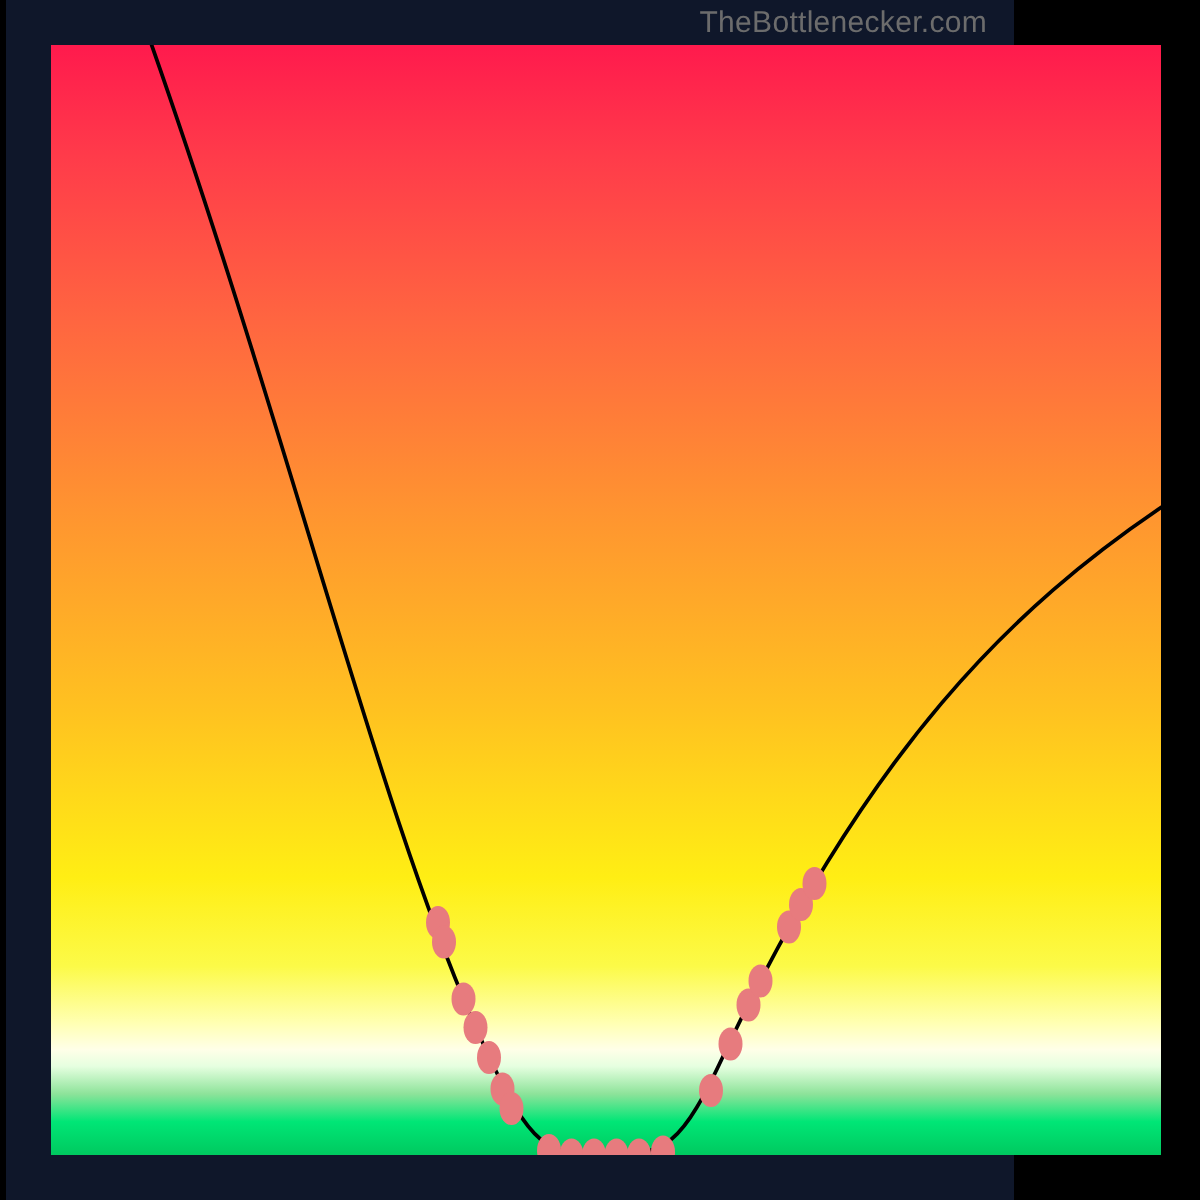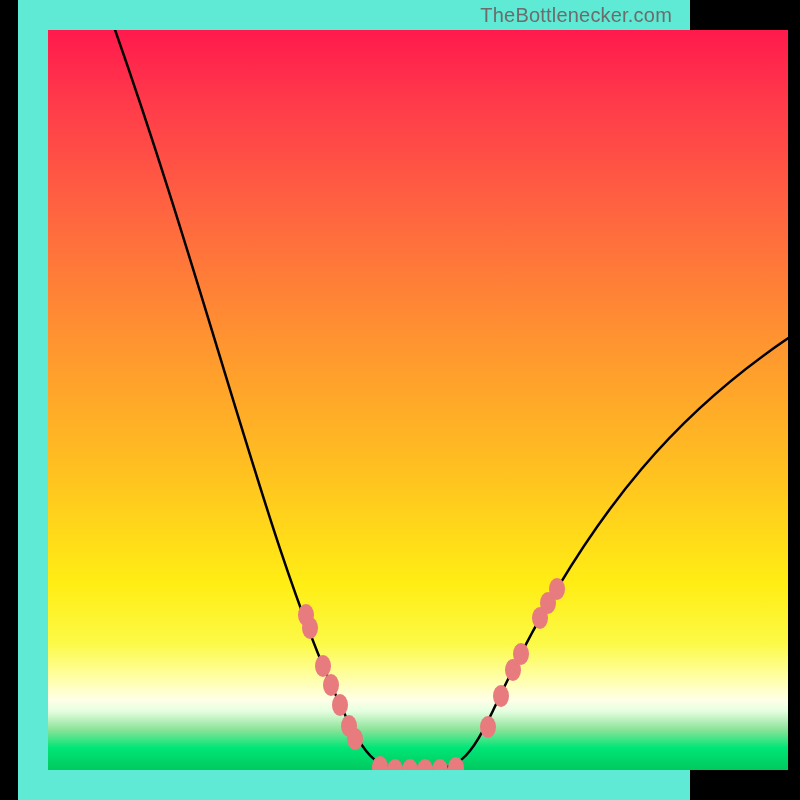--- a/index.html
+++ b/index.html
@@ -6,23 +6,23 @@
     margin: 0;
     padding: 0;
     width: 800px;
     height: 800px;
     overflow: hidden;
     background: #000;
     font-family: Arial, Helvetica, sans-serif;
   }
   .frame {
     position: absolute;
-    left: 18px; top: 0;
+    left: 4px; top: 0;
     width: 672px; height: 800px;
-    background: #5eead4;
+    background: #0f172a;
   }
   .plot {
     position: absolute;
     background: linear-gradient(to bottom,
       #ff1a4d 0%,
       #ff3b4a 10%,
       #ff6640 25%,
       #ff9430 42%,
       #ffc220 60%,
       #ffee14 75%,

